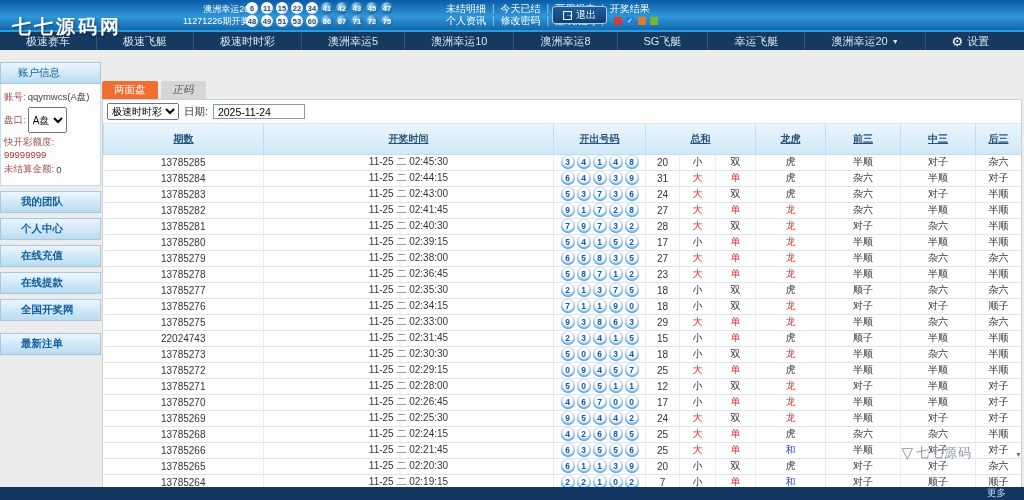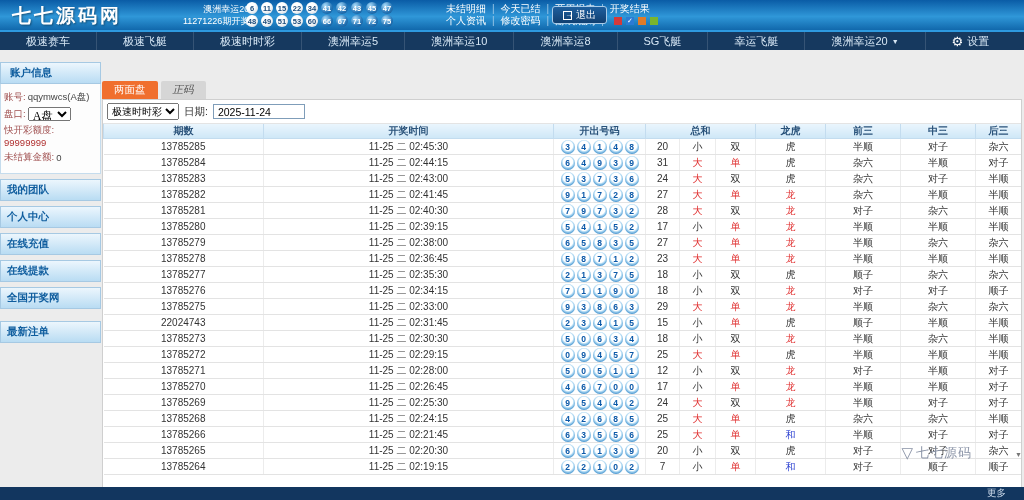--- a/index.html
+++ b/index.html
@@ -2,21 +2,21 @@
 <html><head>
 <meta charset="utf-8">
 <style>
   * { margin:0; padding:0; box-sizing:border-box; }
   html,body { width:1024px; height:500px; overflow:hidden;
     font-family:"Liberation Sans","DejaVu Sans",sans-serif; background:#ececec; }
 
   
   .topbar { position:relative; height:30px;
     background:linear-gradient(180deg,#0a5ca6 0%,#2f97d8 55%,#1168ac 100%); color:#fff; }
-  .logo { position:absolute; left:12px; top:3px; font-size:19px; font-weight:bold;
+  .logo { position:absolute; left:12px; top:14px; font-size:19px; font-weight:bold;
     letter-spacing:3px; text-shadow:1px 1px 2px rgba(0,0,0,.4); }
   .drawinfo { position:absolute; left:183px; top:3px; text-align:right; font-size:9px; line-height:12px; }
   .balls { position:absolute; left:190px; top:2px; }
   .ballrow { display:flex; gap:3px; margin-bottom:1px; margin-left:56px; }
   .ball { width:12px; height:12px; border-radius:50%; font-size:7.5px; font-weight:bold;
     display:flex; align-items:center; justify-content:center; }
   .ball.white { background:radial-gradient(circle at 35% 30%, #ffffff 40%, #c9d2da 100%); color:#1a4a7a; }
   .ball.blue  { background:radial-gradient(circle at 35% 30%, #9fd4f5 5%, #2574b5 60%, #12508a 100%); color:#fff; }
   .toplinks { position:absolute; left:446px; top:3px; font-size:10px; line-height:12px; }
   .toplinks .row { display:flex; align-items:center; }
@@ -38,48 +38,48 @@
     border-right:1px solid rgba(255,255,255,.14); cursor:pointer; white-space:nowrap; }
   .nav-caret { font-size:7px; margin-left:4px; }
   .gear { font-size:13px; margin-right:4px; color:#fff; }
 
   
   .content { position:relative; height:430px; }
 
   
   .sidebar { position:absolute; left:0; top:12px; width:101px; }
   .side-head { background:linear-gradient(180deg,#ecf6fd,#b9dcf3); border:1px solid #a6c9e3;
-    color:#0f5d9e; font-size:10.5px; font-weight:bold; padding:3px 9px; cursor:pointer; }
+    color:#0f5d9e; font-size:10.5px; font-weight:normal; padding:3px 17px; cursor:pointer; }
   .acct-box { background:#fdfdfd; border:1px solid #c5dced; border-top:none; padding:4px 3px 6px 3px;
     font-size:9.5px; color:#333; }
   .acct-row { margin:3px 0; display:flex; align-items:center; flex-wrap:wrap; }
   .acct-label { color:#a05050; margin-right:2px; white-space:nowrap; }
   .acct-value { color:#444; word-break:break-all; }
   .acct-value.red { color:#b03030; }
-  .acct-box select { font-size:12px; height:14px;font-family:Liberation Serif, serif; }
+  .acct-box select { font-size:10px; height:26px; }
   .side-item { background:linear-gradient(180deg,#ecf6fd,#b9dcf3); border:1px solid #a6c9e3;
-    color:#0f5d9e; font-size:10.5px; font-weight:bold; padding:3px 6px; margin-top:5px; cursor:pointer; }
+    color:#0f5d9e; font-size:10.5px; font-weight:bold; padding:3px 20px; margin-top:5px; cursor:pointer; }
   .side-item.gap { margin-top:12px; }
 
   
   .main { position:absolute; left:102px; top:0; width:920px; height:430px;margin-top:28px; }
   .tabs { display:flex; gap:3px; padding-top:3px; }
   .tab { font-size:10.5px; padding:2px 12px; border-radius:2px 2px 0 0; cursor:pointer; }
   .tab.active { background:#f06f2e; color:#fff; }
   .tab.inactive { background:#d6d6d6; color:#555;font-style:italic; }
   .panel { background:#fff; border:1px solid #cfcfcf; height:412px; overflow:hidden; }
   .filter { padding:3px 4px; display:flex; align-items:center; gap:5px; font-size:10.5px; color:#333;
     border-bottom:1px solid #e4e4e4; }
   .filter select { font-size:10px; height:17px; }
   .filter input { font-size:10.5px; height:15px; width:92px; border:1px solid #7f9db9; padding:0 4px; }
 
   
   table { width:100%; border-collapse:collapse; table-layout:fixed; }
   thead td { background:linear-gradient(180deg,#eaf5fd,#cfe7f7); color:#29527a; font-size:10px;
-    font-weight:bold; text-align:center; height:14px; border:1px solid #c3dcef; border-top:none; }
+    font-weight:bold; text-align:center; height:30px; border:1px solid #c3dcef; border-top:none;text-decoration:underline; }
   tbody td { font-size:10px; color:#333; text-align:center; height:16px;
     border-bottom:1px solid #e3e3e3; border-right:1px solid #ececec; }
   tbody td.red { color:#e03030; }
   tbody td.blue { color:#2a3fd0; }
   .numballs { display:flex; gap:2px; justify-content:center; }
   .nball { width:14px; height:14px; border-radius:50%; font-size:8.5px; font-weight:bold;
     color:#0a58a8; display:flex; align-items:center; justify-content:center;
     background:radial-gradient(circle at 50% 42%, #ffffff 0 44%, #bfe2f7 52%, #2e86c8 78%, #0d4f8a 100%); }
 
   

